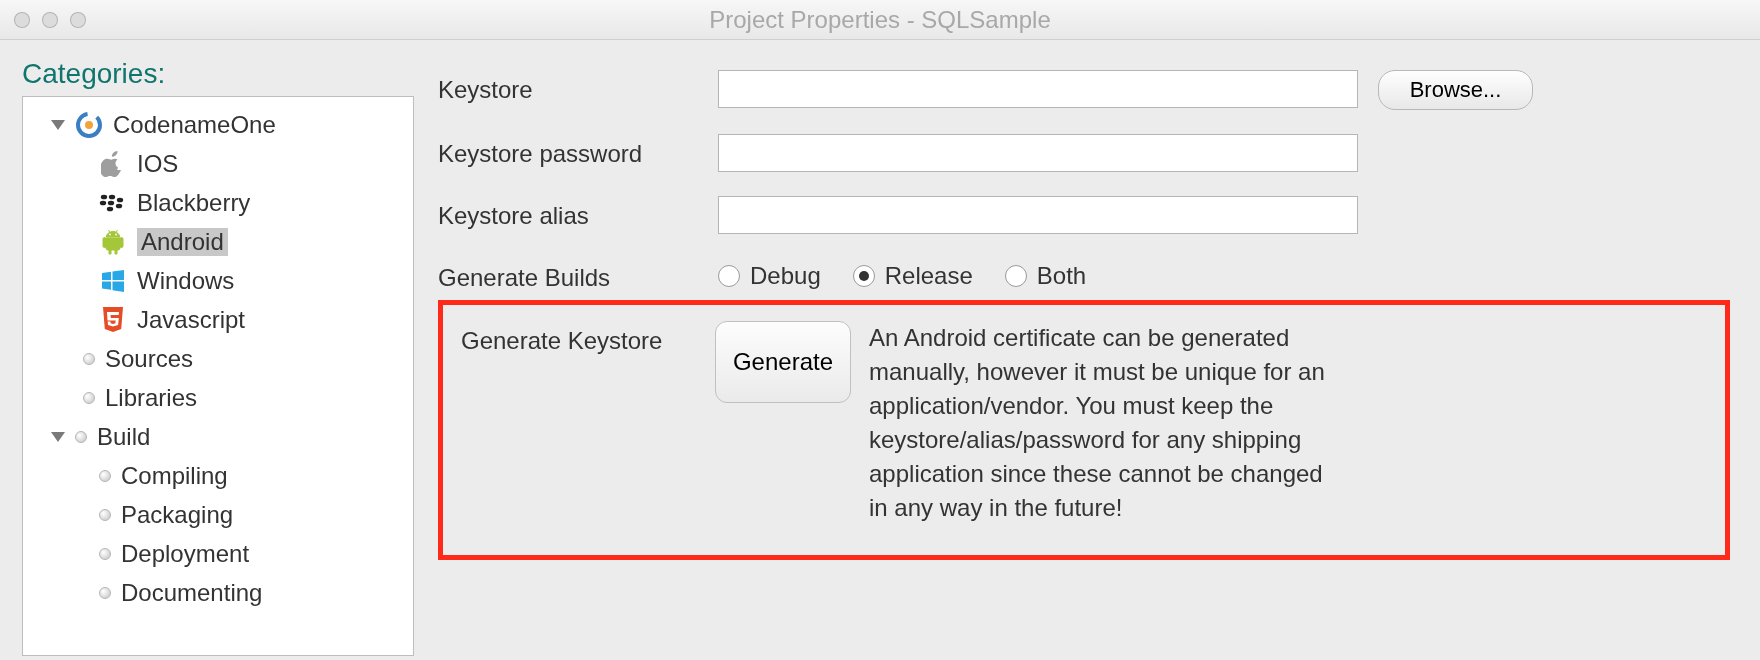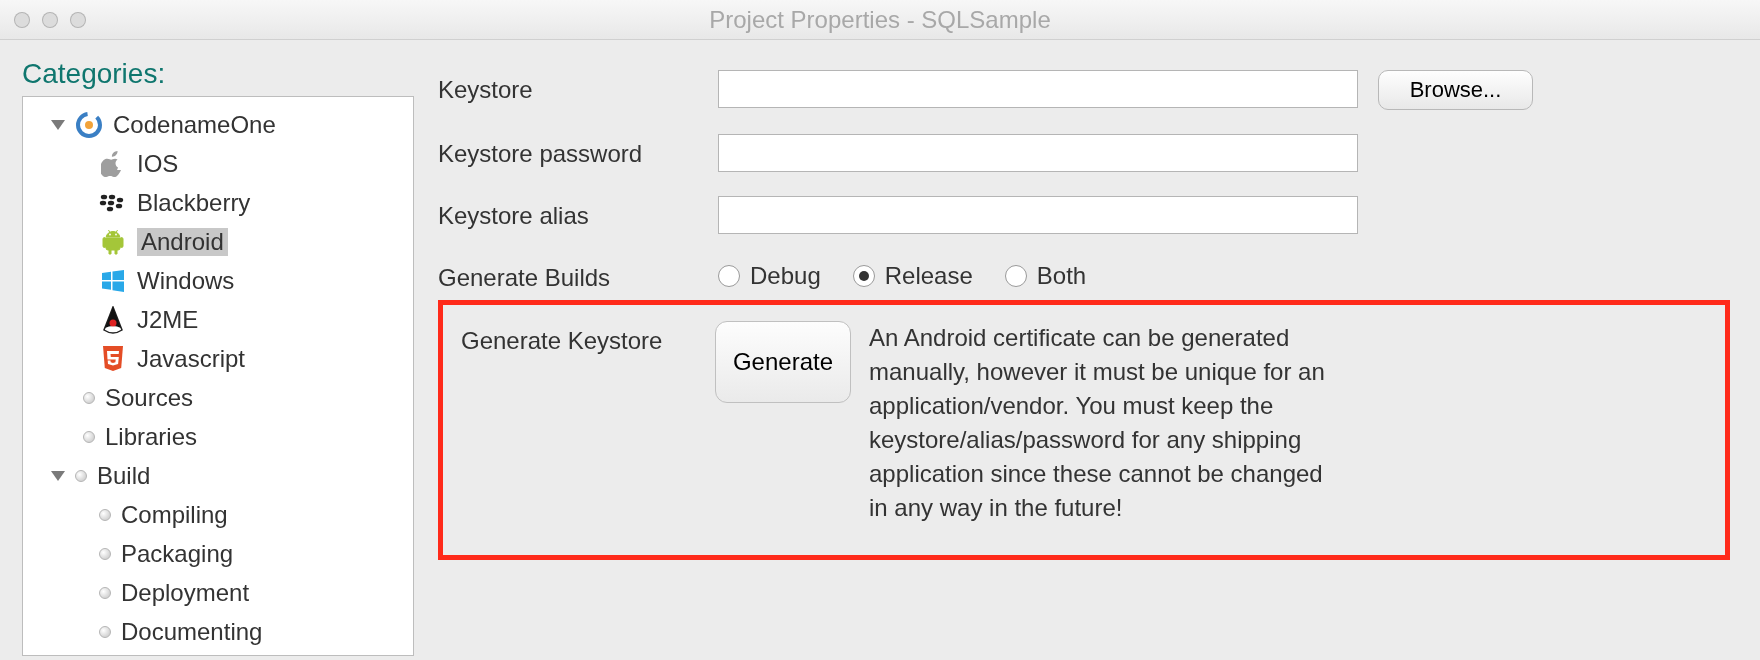--- a/index.html
+++ b/index.html
@@ -21,21 +21,21 @@
     .bullet{width:12px;height:12px;border:1px solid #b5b5b5;border-radius:50%;background:radial-gradient(circle at 35% 35%,#fff,#d4d4d4 70%);flex-shrink:0;}
     .ico{width:28px;height:28px;display:inline-flex;align-items:center;justify-content:center;flex-shrink:0;}
     svg{display:block;}
     .lbl{font-size:24px;}
     .lbl.selected{background:#c8c8c8;padding:0 4px;}
     .right-col{flex:1;padding:30px 30px 0 8px;}
     .row{display:flex;align-items:flex-start;margin-bottom:24px;}
     .row .lab{width:280px;padding-top:6px;font-size:24px;color:#333;}
     .field{flex:0 0 640px;}
     .txt{width:640px;height:38px;border:1px solid #b5b5b5;background:#fff;font-size:22px;padding:4px 8px;}
-    .btn{height:40px;padding:0 26px;border:1px solid #b8b8b8;border-radius:10px;background:linear-gradient(#fefefe,#f2f2f2 55%,#e8e8e8);font-size:22px;cursor:pointer;}
+    .btn{height:40px;padding:0 26px;border:1px solid #b8b8b8;border-radius:17px;background:linear-gradient(#fefefe,#f2f2f2 55%,#e8e8e8);font-size:22px;cursor:pointer;}
     .browse{width:155px;margin-left:20px;}
     .radios{display:flex;gap:32px;align-items:center;padding-top:4px;}
     .radio{display:flex;align-items:center;gap:10px;}
     .r{width:22px;height:22px;border-radius:50%;border:1px solid #9a9a9a;position:relative;background:#fff;}
     .r.ck::after{content:"";position:absolute;width:10px;height:10px;border-radius:50%;background:#333;left:5px;top:5px;}
     .highlight-box{border:5px solid #ff2a1a;padding:16px 16px 30px 10px;margin-top:-4px;display:flex;}
     .highlight-box .lab{width:266px;padding-top:6px;padding-left:8px;}
     .genbtn{height:82px;width:136px;display:flex;align-items:center;justify-content:center;border:1px solid #c0c0c0;border-radius:12px;background:linear-gradient(#fdfdfd,#eaeaea);font-size:24px;cursor:pointer;margin-left:-4px;}
     .info{flex:1;padding-left:18px;font-size:24px;line-height:34px;color:#333;max-width:480px;}
   </style>
@@ -109,30 +109,20 @@
         <span class="ico">
           <svg width="26" height="26" viewBox="0 0 26 26">
               <g fill="#29a8e8">
                 <path d="M2 5l9-1.3V12H2V5zM12.5 3.5L24 2v10H12.5V3.5zM2 13.5h9v8.3L2 20.5v-7zM12.5 13.5H24V24l-11.5-1.7v-8.8z"></path>
               </g>
             </svg>
         </span>
         <span class="lbl">Windows</span>
       </div>
 
-      <div class="node l3">
-        <span class="ico">
-          <svg width="22" height="28" viewBox="0 0 22 28">
-              <path d="M11 1 L20 24 Q11 30 2 24 Z" fill="#fff" stroke="#222" stroke-width="1.5"></path>
-              <path d="M11 1 L19 22 Q11 18 3 22 Z" fill="#111"></path>
-              <circle cx="11" cy="17" r="3.5" fill="#d22"></circle>
-            </svg>
-        </span>
-        <span class="lbl">J2ME</span>
-      </div>
 
       <div class="node l3">
         <span class="ico">
           <svg width="24" height="28" viewBox="0 0 24 28">
               <path fill="#e44d26" d="M2 1h20l-1.8 22L12 26 3.8 23 2 1z"></path>
               <path fill="#fff" d="M6 6h12l-.3 3H9.5l.3 3h8l-.7 7-5.1 1.5L7 19l-.3-3.5h2.8l.15 1.7 2.35.7 2.4-.7.3-2.7H6.5L6 6z"></path>
             </svg>
         </span>
         <span class="lbl">Javascript</span>
       </div>

